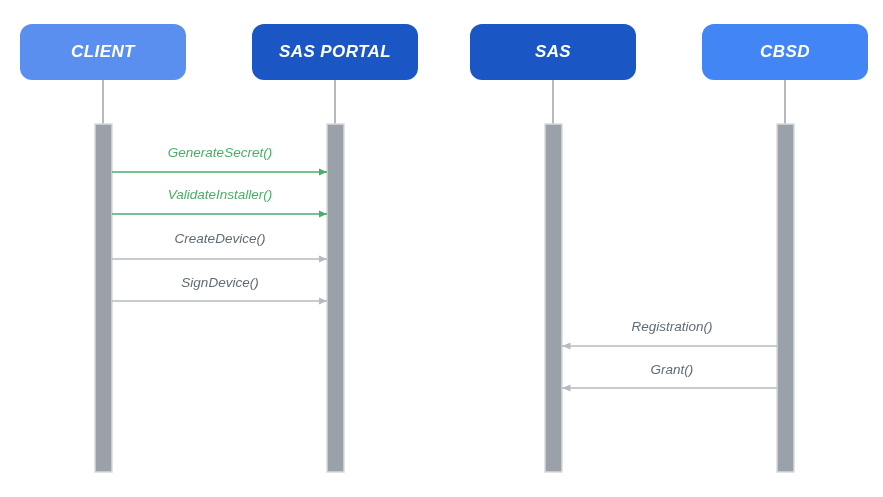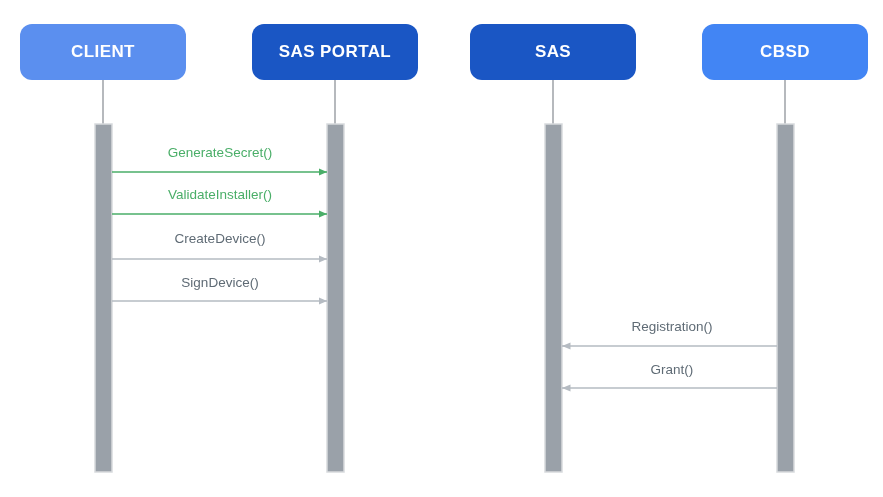--- a/index.html
+++ b/index.html
@@ -10,20 +10,21 @@
   }
   body {
     font-family: "Liberation Sans", sans-serif;
   }
   #diagram-canvas {
     position: relative;
     width: 883px;
     height: 497px;
     background: #ffffff;
     overflow: hidden;
+    font-style: italic;
   }
   #diagram-svg {
     position: absolute;
     top: 0;
     left: 0;
     width: 883px;
     height: 497px;
   }
   .actor-box-label {
     font-family: "Liberation Sans", sans-serif;

